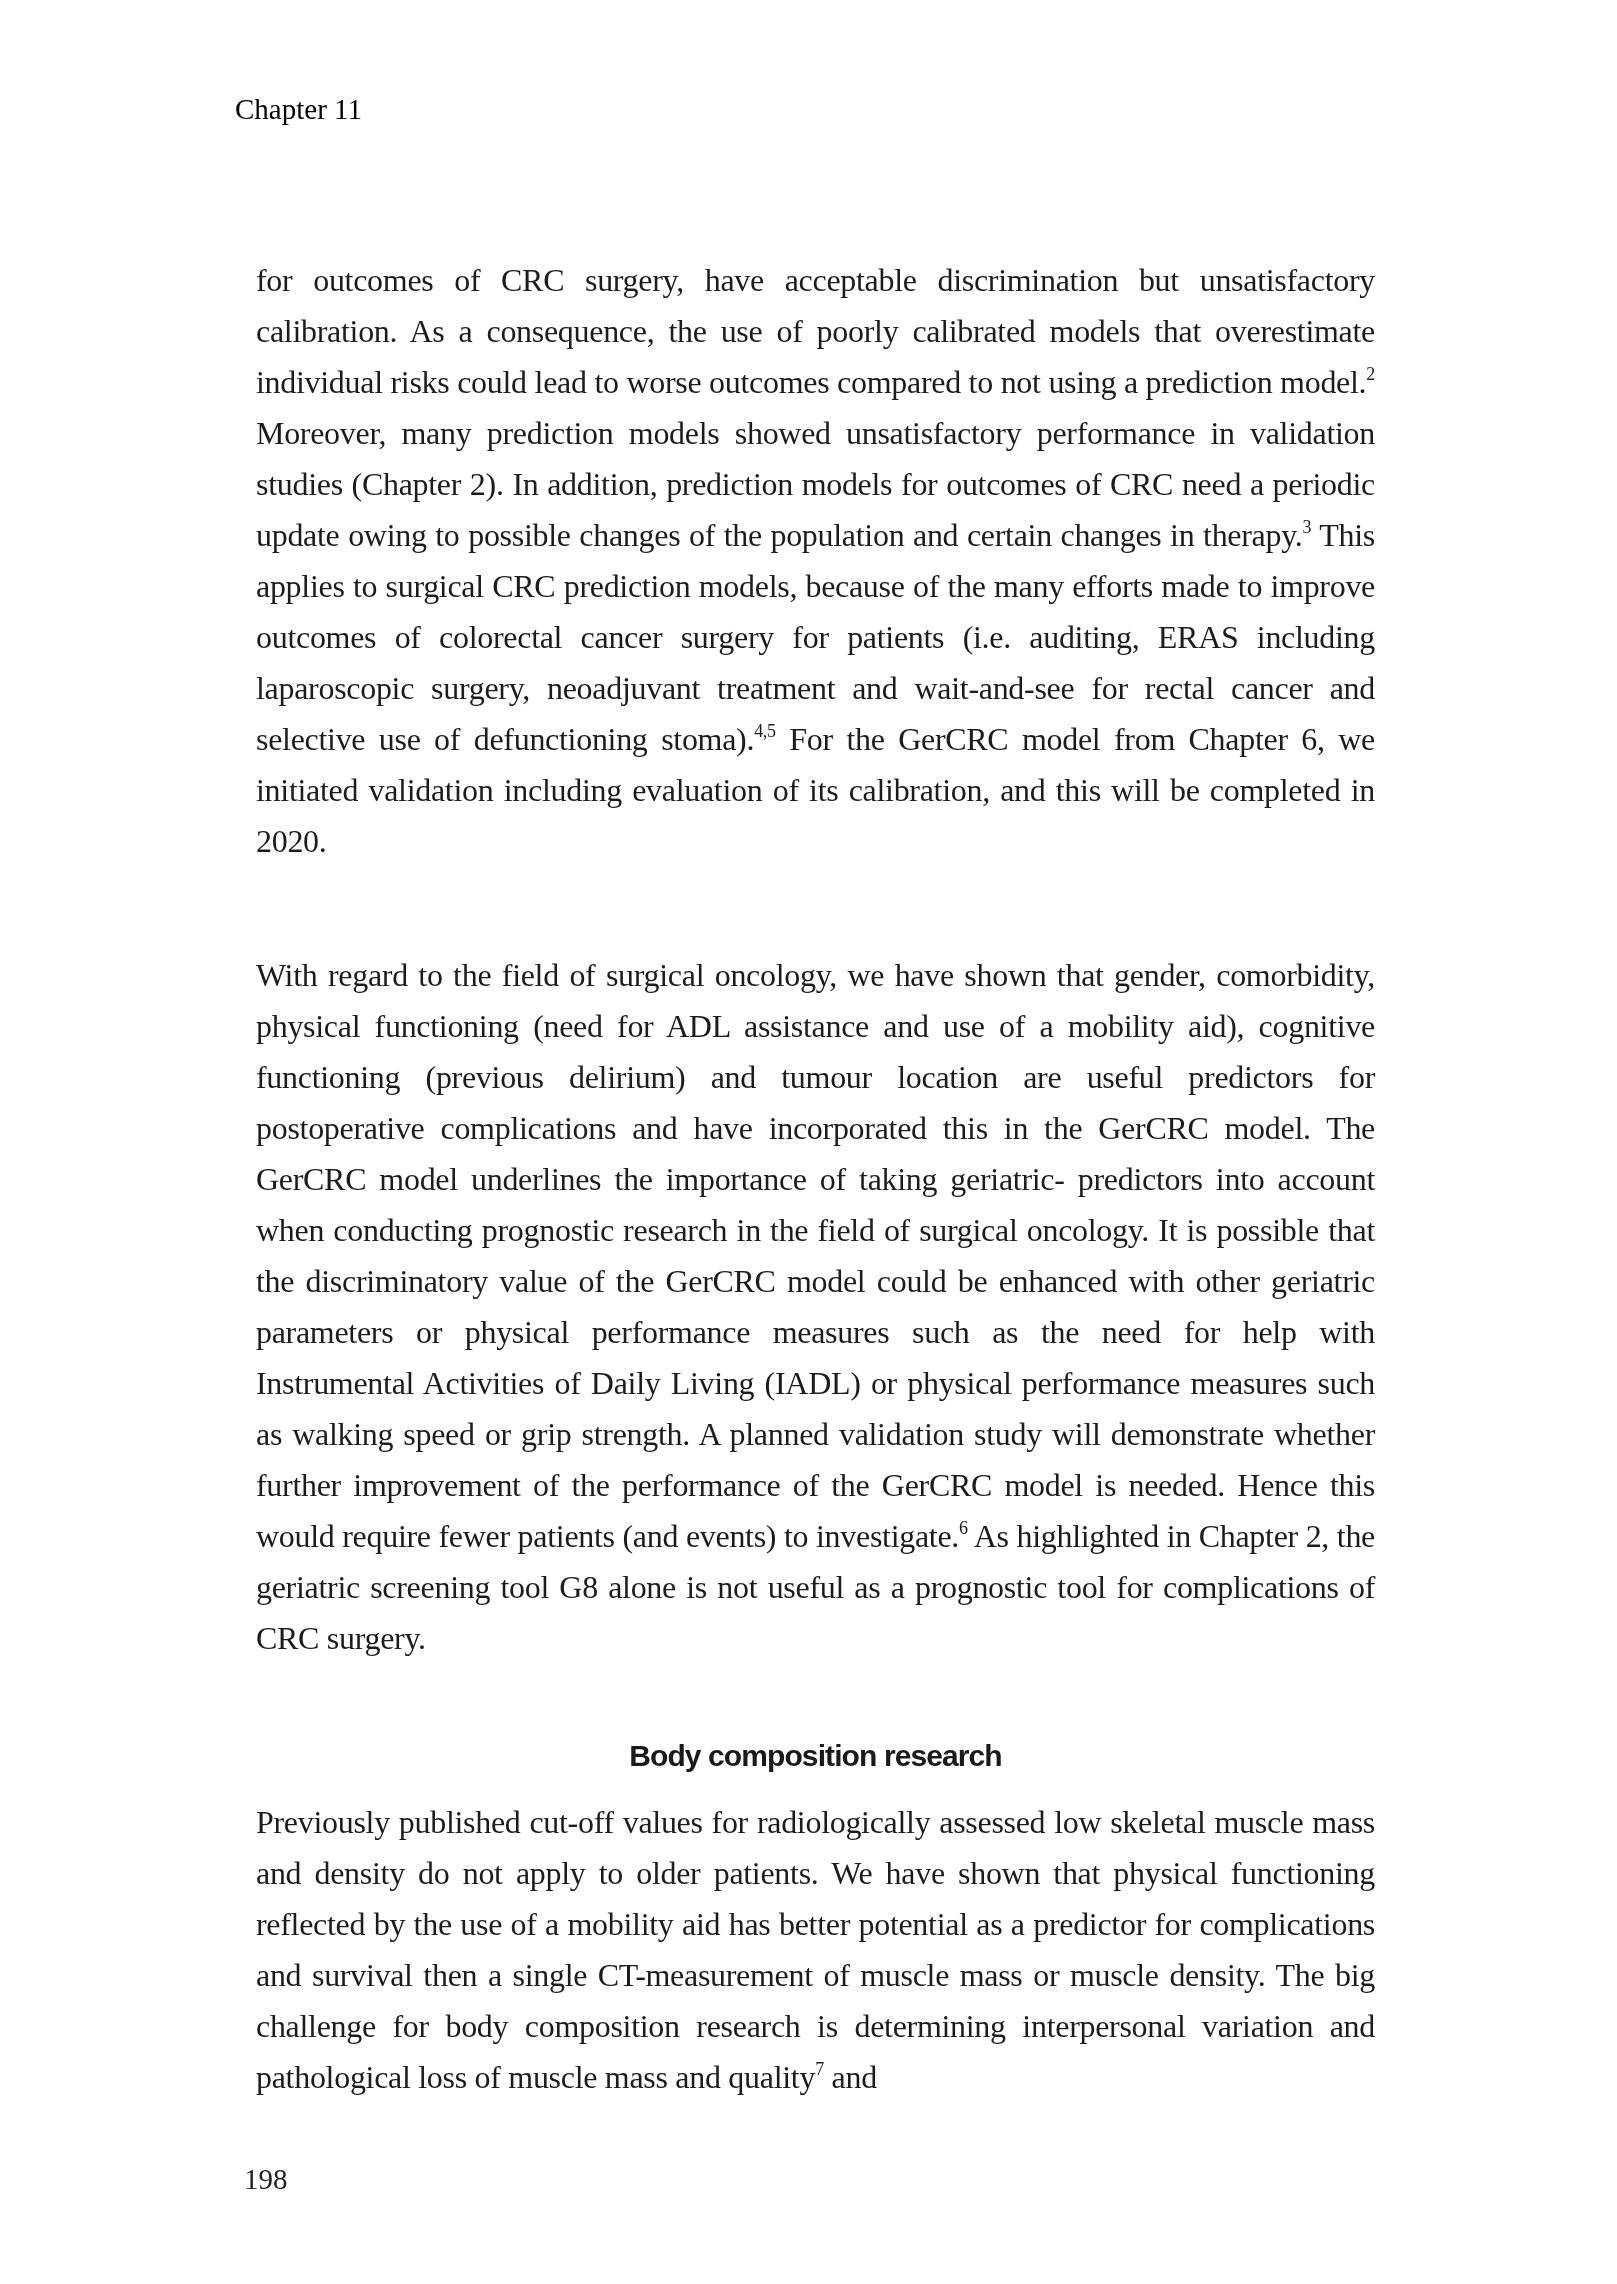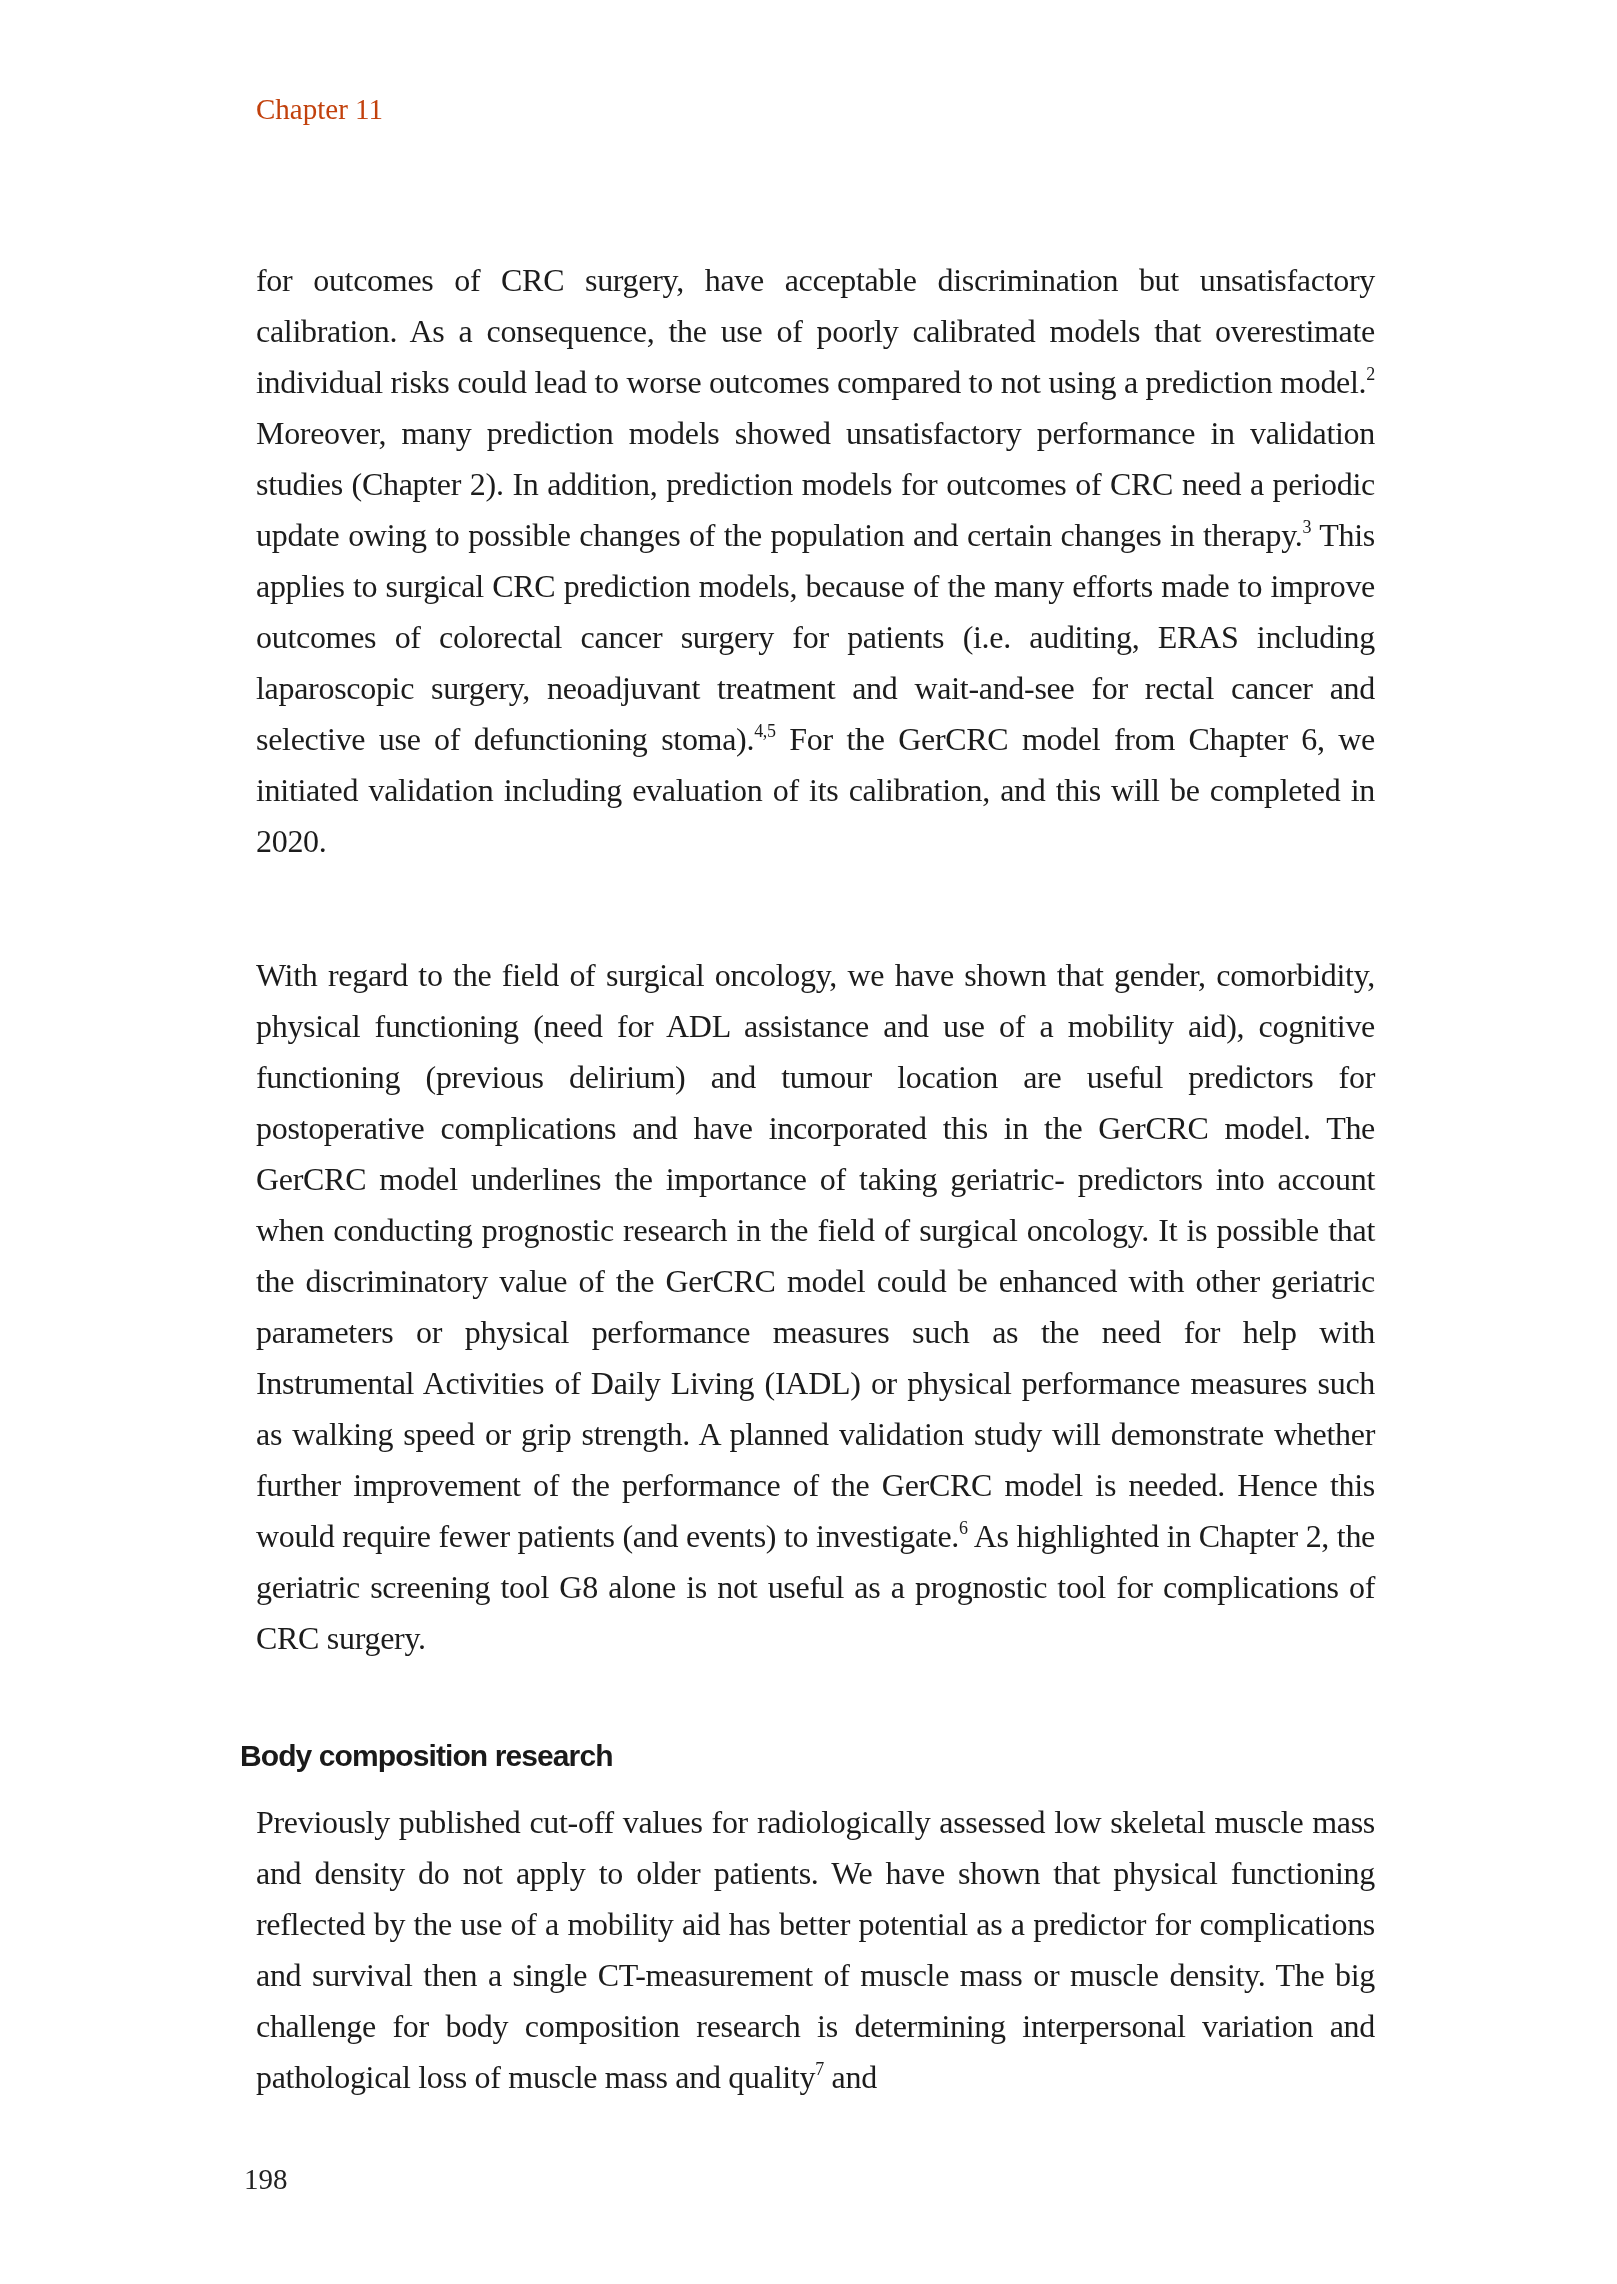--- a/index.html
+++ b/index.html
@@ -10,25 +10,25 @@
     body {
       width: 1618px;
       height: 2284px;
       position: relative;
       overflow: hidden;
       color: #1c1c1c;
       font-family: "Liberation Serif", "DejaVu Serif", serif;
     }
     .running-header {
       position: absolute;
-      left: 256px;
+      left: 235px;
       top: 91px;
       font-size: 29px;
       line-height: 37px;
-      color: #c2410c;
+      color: #000000;
     }
     .page-number {
       position: absolute;
       left: 244px;
       top: 2161px;
       font-size: 29px;
       line-height: 37px;
       color: #222222;
     }
     .text-column {
@@ -48,20 +48,21 @@
       height: 51px;
     }
     .section-heading {
       margin: 0;
       font-family: "Liberation Sans", "DejaVu Sans", sans-serif;
       font-weight: bold;
       font-size: 30px;
       line-height: 50px;
       letter-spacing: -0.9px;
       color: #1a1a1a;
+      text-align: center;
     }
     sup {
       font-size: 18px;
       line-height: 0;
       vertical-align: super;
       position: relative;
       top: -1.5px;
     }
   </style>
 </head>

